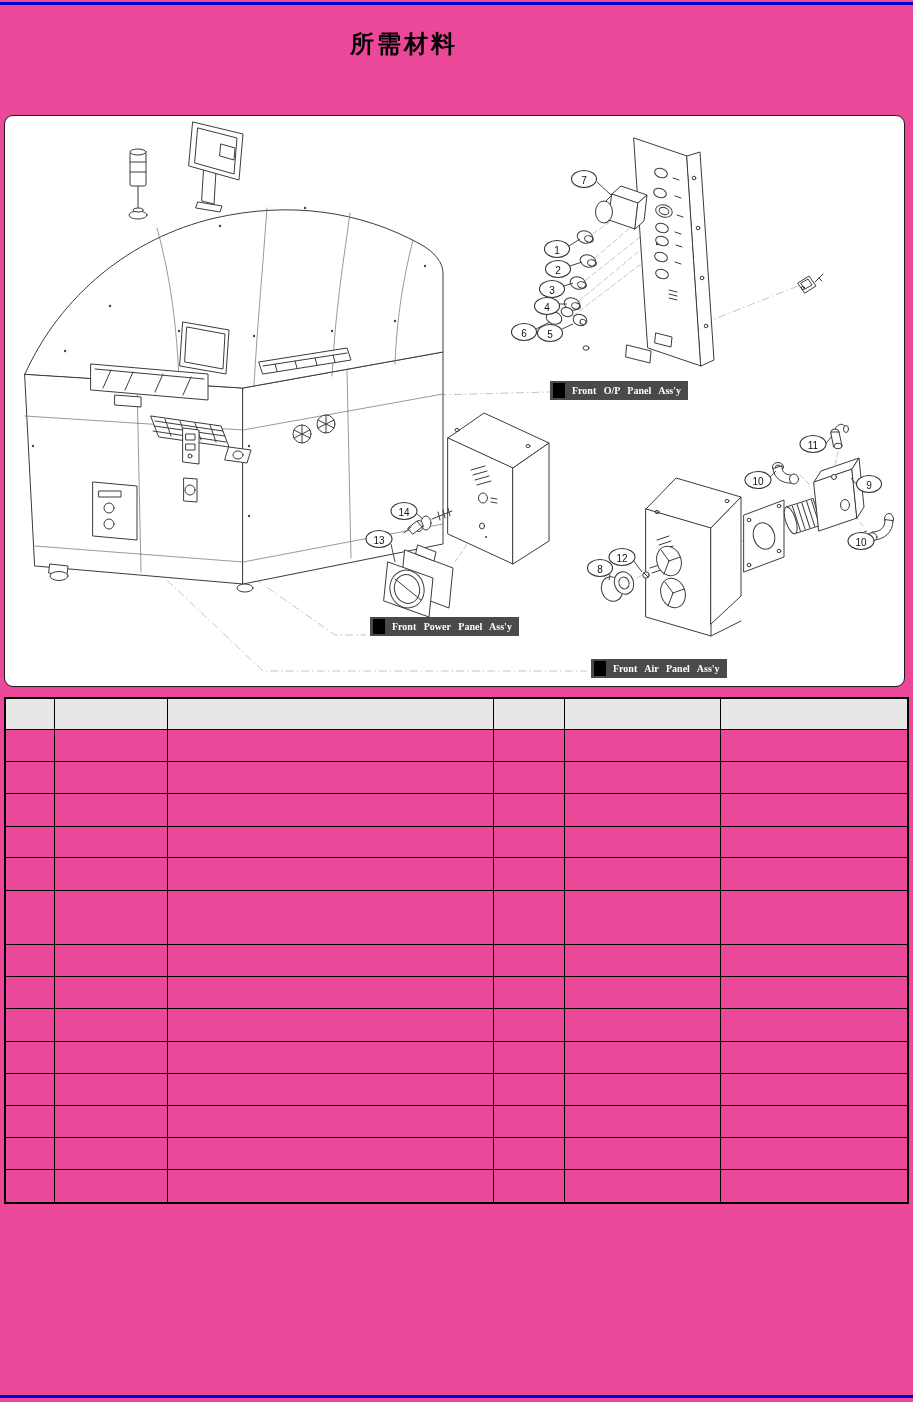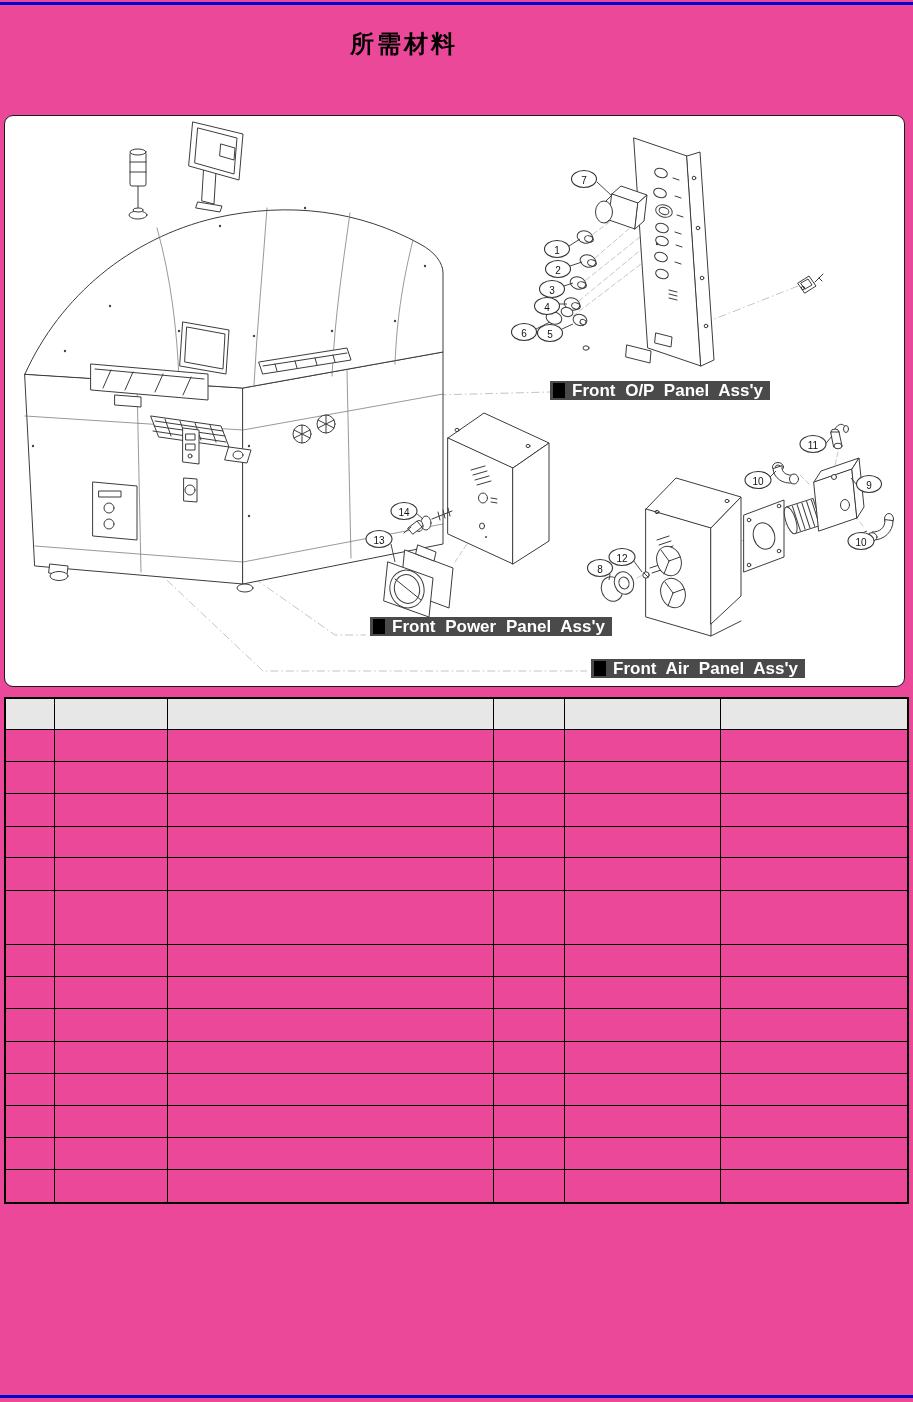--- a/index.html
+++ b/index.html
@@ -9,22 +9,22 @@
   .rule.top{top:2px;}
   .rule.bottom{top:1395px;}
   .title{position:absolute;top:28px;left:350px;margin:0;font-size:24px;font-weight:700;
          letter-spacing:3px;font-family:"DejaVu Sans","Liberation Sans",sans-serif;}
   .frame{position:absolute;left:4px;top:115px;width:899px;height:570px;
          border:1.6px solid #1a1a1a;border-radius:9px;background:#fff;}
   .frame svg{position:absolute;left:0;top:0;}
   .badge{position:absolute;display:flex;align-items:center;height:19px;background:#4a4a4a;
          padding:0 7px 0 3px;box-sizing:border-box;}
   .badge .sq{width:12px;height:15px;background:#000;margin-right:7px;flex:0 0 auto;}
-  .badge .t{color:#fff;font-size:17px;font-weight:700;word-spacing:5px;white-space:nowrap;
-            font-family:Liberation Sans, sans-serif;}
+  .badge .t{color:#fff;font-size:10px;font-weight:700;word-spacing:5px;white-space:nowrap;
+            font-family:Liberation Serif, serif;}
   #badge-op{left:545px;top:265px;}
   #badge-power{left:365px;top:501px;}
   #badge-air{left:586px;top:543px;justify-content:flex-end;}
   table.materials{position:absolute;left:4px;top:697px;width:903px;border-collapse:collapse;
                   table-layout:fixed;border:2.4px solid #000;}
   table.materials th,table.materials td{border:1.7px solid #000;padding:0;}
   table.materials thead th{background:#e7e7e7;height:30px;}
   
   .ln{stroke:#3c3c3c;stroke-width:1;fill:none;stroke-linejoin:round;stroke-linecap:round;}
   .fw{stroke:#3c3c3c;stroke-width:1;fill:#ffffff;stroke-linejoin:round;}

